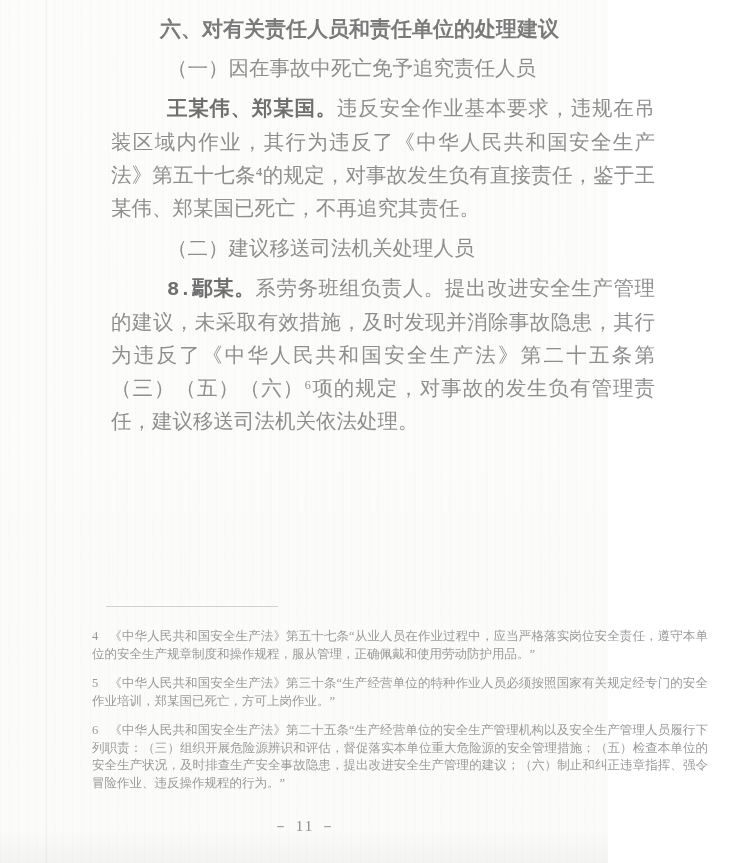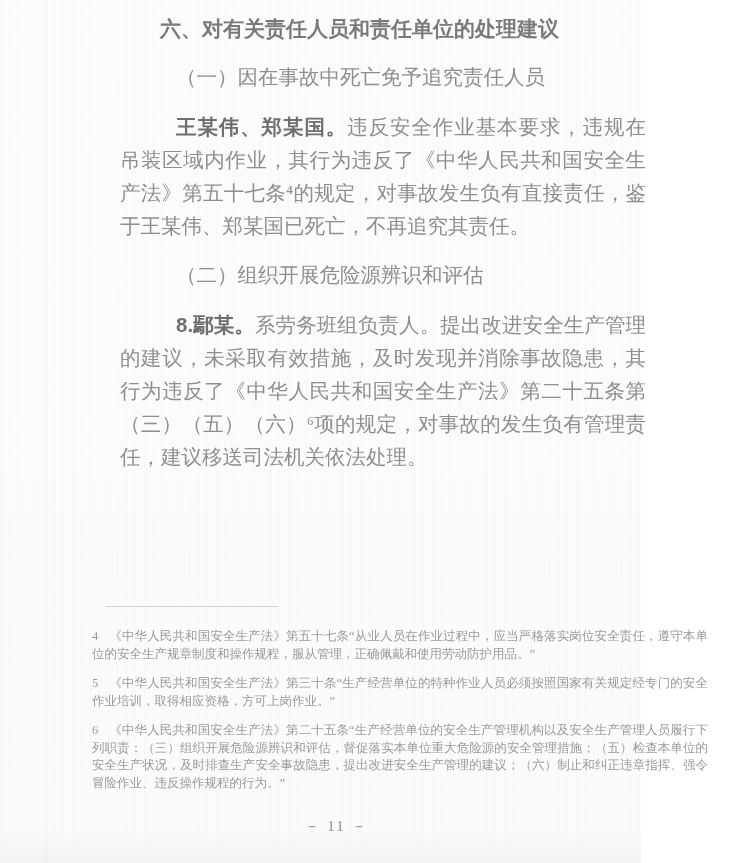--- a/index.html
+++ b/index.html
@@ -10,21 +10,20 @@
     overflow: hidden;
   }
   .doc {
     position: relative;
     width: 608px; height: 863px;
     background:
       repeating-linear-gradient(90deg,
         rgba(190,190,190,0.06) 0 1px,
         rgba(255,255,255,0) 1px 9px),
       linear-gradient(#fcfcfb, #fbfbfa 96%, #f3f3f2);
-    padding-left: 33px;
   }
   .edge-line {
     position: absolute; left: 46px; top: 0;
     width: 1px; height: 100%;
     background: rgba(120,120,120,0.07);
   }
   .body-text {
     position: absolute; left: 104px; top: 12px; width: 558px;
     font-size: 20.5px; line-height: 33px;
     color: #8e8e8e;
@@ -32,72 +31,72 @@
     font-family: "Liberation Serif", serif;
   }
   .heading {
     margin: 0; padding: 0;
     font-family: "Liberation Sans", sans-serif;
     font-size: 21px; font-weight: 700;
     color: #7a7a7a;
     line-height: 33px;
     text-indent: 56px;
   }
-  .para { margin: 16px; padding: 0; text-indent: 56px; }
+  .para { margin: 7px; padding: 0; text-indent: 56px; }
   .bold-lead {
-    font-family: Liberation Sans, sans-serif;
+    font-family: Liberation Mono, monospace;
     font-weight: 700;
     color: #6f6f6f;
   }
   .footnote-sep {
     position: absolute; left: 106px; top: 606px;
     width: 172px; height: 0;
     border-top: 1px solid #d2d2d0;
   }
   .footnotes {
     position: absolute; left: 92px; top: 628px; width: 616px;
     font-size: 12.5px; line-height: 17.5px;
     color: #9a9a9a;
     text-align: justify;
     font-family: "Liberation Serif", serif;
   }
   .fn { margin: 0; padding: 0; }
   .fn + .fn { margin-top: 12px; }
   .fn-num { margin-right: 11px; }
   .page-number {
-    position: absolute; left: 16px; top: 817px; width: 100%;
+    position: absolute; left: 1px; top: 817px; width: 100%;
     text-align: center;
     font-size: 15px; letter-spacing: 2px;
     color: #8c8c8c;
     font-family: "Liberation Serif", serif;
   }
 </style>
 </head>
 <body>
 
 <div class="doc">
   <div class="edge-line"></div>
 
   <div class="body-text">
     <h1 class="heading">六、对有关责任人员和责任单位的处理建议</h1>
 
     <p class="para">（一）因在事故中死亡免予追究责任人员</p>
 
     <p class="para"><span class="bold-lead">王某伟、郑某国。</span><span>违反安全作业基本要求，违规在吊装区域内作业，其行为违反了《中华人民共和国安全生产法》第五十七条⁴的规定，对事故发生负有直接责任，鉴于王某伟、郑某国已死亡，不再追究其责任。</span></p>
 
-    <p class="para">（二）组织开展危险源辨识和评估</p>
+    <p class="para">（二）建议移送司法机关处理人员</p>
 
 
     <p class="para"><span class="bold-lead">8.鄢某。</span><span>系劳务班组负责人。提出改进安全生产管理的建议，未采取有效措施，及时发现并消除事故隐患，其行为违反了《中华人民共和国安全生产法》第二十五条第（三）（五）（六）⁶项的规定，对事故的发生负有管理责任，建议移送司法机关依法处理。</span></p>
   </div>
 
   <div class="footnote-sep"></div>
 
   <div class="footnotes">
     <p class="fn"><span class="fn-num">4</span><span>《中华人民共和国安全生产法》第五十七条“从业人员在作业过程中，应当严格落实岗位安全责任，遵守本单位的安全生产规章制度和操作规程，服从管理，正确佩戴和使用劳动防护用品。”</span></p>
 
-    <p class="fn"><span class="fn-num">5</span><span>《中华人民共和国安全生产法》第三十条“生产经营单位的特种作业人员必须按照国家有关规定经专门的安全作业培训，取得相应资格，方可上岗作业。”</span></p>
+    <p class="fn"><span class="fn-num">5</span><span>《中华人民共和国安全生产法》第三十条“生产经营单位的特种作业人员必须按照国家有关规定经专门的安全作业培训，郑某国已死亡，方可上岗作业。”</span></p>
 
     <p class="fn"><span class="fn-num">6</span><span>《中华人民共和国安全生产法》第二十五条“生产经营单位的安全生产管理机构以及安全生产管理人员履行下列职责：（三）组织开展危险源辨识和评估，督促落实本单位重大危险源的安全管理措施；（五）检查本单位的安全生产状况，及时排查生产安全事故隐患，提出改进安全生产管理的建议；（六）制止和纠正违章指挥、强令冒险作业、违反操作规程的行为。”</span></p>
   </div>
 
   <div class="page-number">－ 11 －</div>
 </div>
 
 </body></html>

